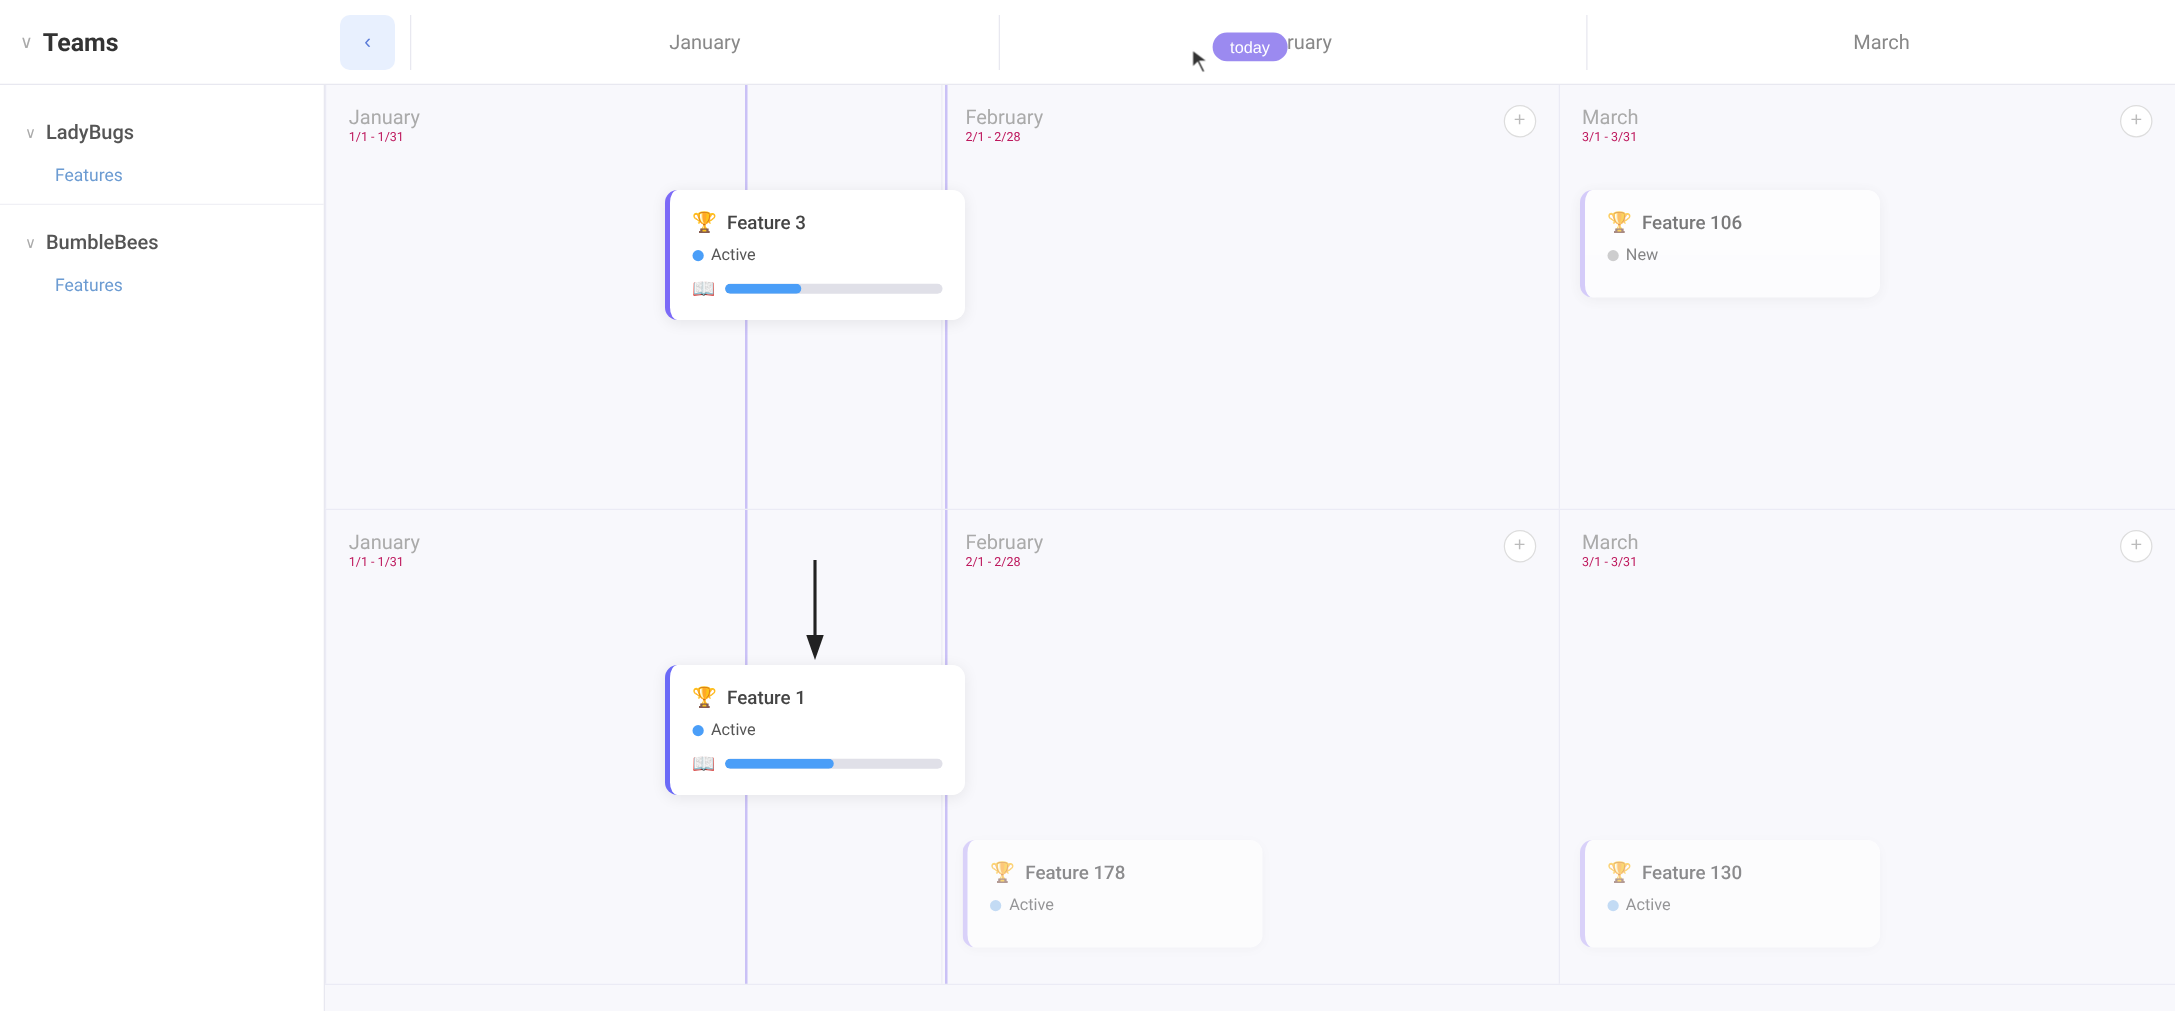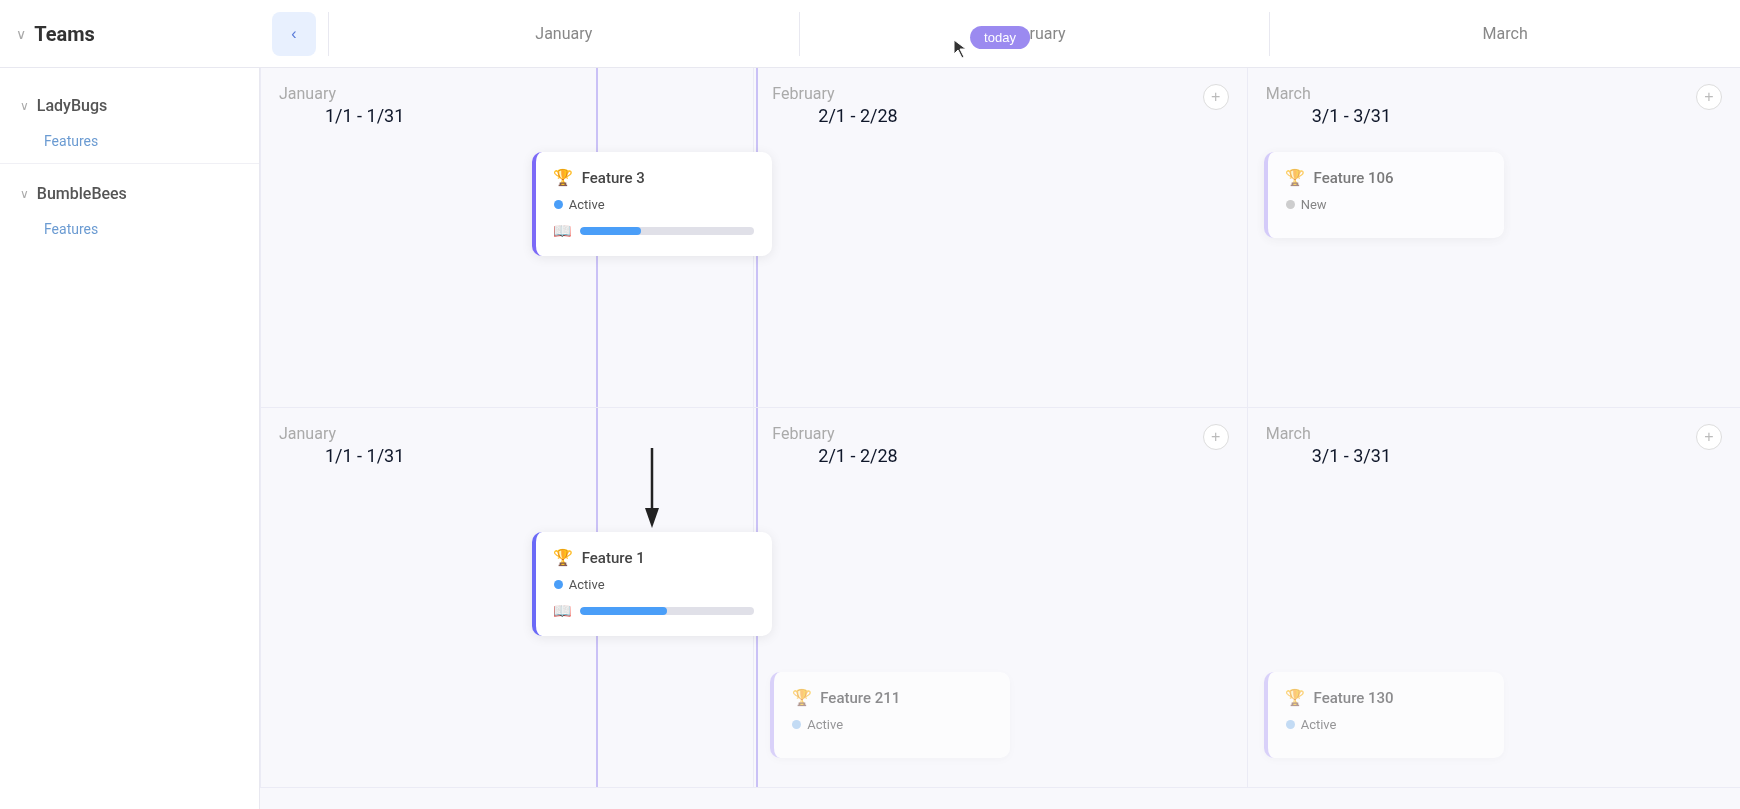--- a/index.html
+++ b/index.html
@@ -189,24 +189,23 @@
       margin-bottom: 16px;
     }
 
     .month-col-title {
       font-size: 16px;
       color: #aaa;
       font-weight: 400;
     }
 
     .month-col-dates {
-      font-size: 18px;
-      color: #0f172a;
+      font-size: 10px;
+      color: #be185d;
       margin-top: 2px;
-      margin-left: 46px;
     }
 
     .add-btn {
       width: 26px;
       height: 26px;
       border-radius: 50%;
       border: 1px solid #ddd;
       background: #fff;
       cursor: pointer;
       display: flex;
@@ -506,21 +505,21 @@
               </div>
               <button class="add-btn">+</button>
             </div>
 
             <div style="position:absolute; top:0; bottom:0; left:2px; width:2px; background:#9b8af0; opacity:0.5;"></div>
 
             <div style="position:absolute; top:260px; left:16px; z-index:10;">
               <div class="feature-card-ghost">
                 <div class="feature-card-name">
                   <span class="trophy-icon dim">🏆</span>
-                  <span>Feature 211</span>
+                  <span>Feature 178</span>
                 </div>
                 <div class="status-row">
                   <span class="status-dot light-blue"></span>
                   <span>Active</span>
                 </div>
               </div>
             </div>
           </div>
 
           <div class="month-col" style="flex:1; border-left:1px solid #ebebf5; padding:16px 18px; min-width:400px; position:relative;">

